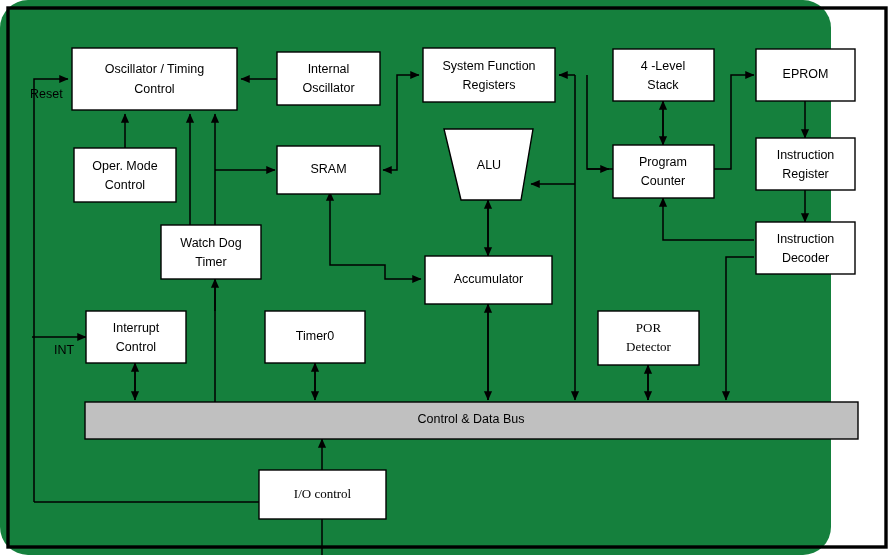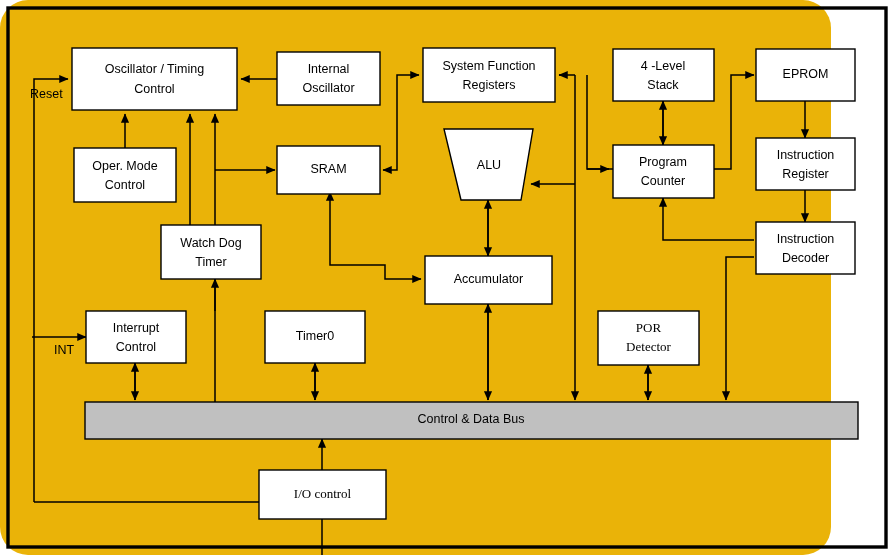--- a/index.html
+++ b/index.html
@@ -1,18 +1,18 @@
 <!DOCTYPE html>
 <html><head>
 <meta charset="utf-8">
 <style>
   html,body{margin:0;padding:0;background:#ffffff;}
   body{width:894px;height:555px;overflow:hidden;
        font-family:"Liberation Sans",sans-serif;}
-  #stage{position:relative;width:831px;height:555px;background:#eab308;border-radius:28px;}
+  #stage{position:relative;width:831px;height:555px;background:#15803d;border-radius:28px;}
   svg{display:block;}
   .blk{fill:#ffffff;stroke:#000000;stroke-width:1.4;}
   .alu{fill:#ffffff;stroke:#000000;stroke-width:1.4;}
   .bus{fill:#c0c0c0;stroke:#000000;stroke-width:1.4;}
   .frame{fill:none;stroke:#000000;stroke-width:3.4;}
   .ln{stroke:#000000;stroke-width:1.5;fill:none;}
   .lbl{font-family:"Liberation Sans",sans-serif;font-size:12.5px;
        fill:#000;text-anchor:middle;dominant-baseline:middle;}
   .lbl-serif{font-family:"Liberation Serif",serif;font-size:13px;
        fill:#000;text-anchor:middle;dominant-baseline:middle;}

